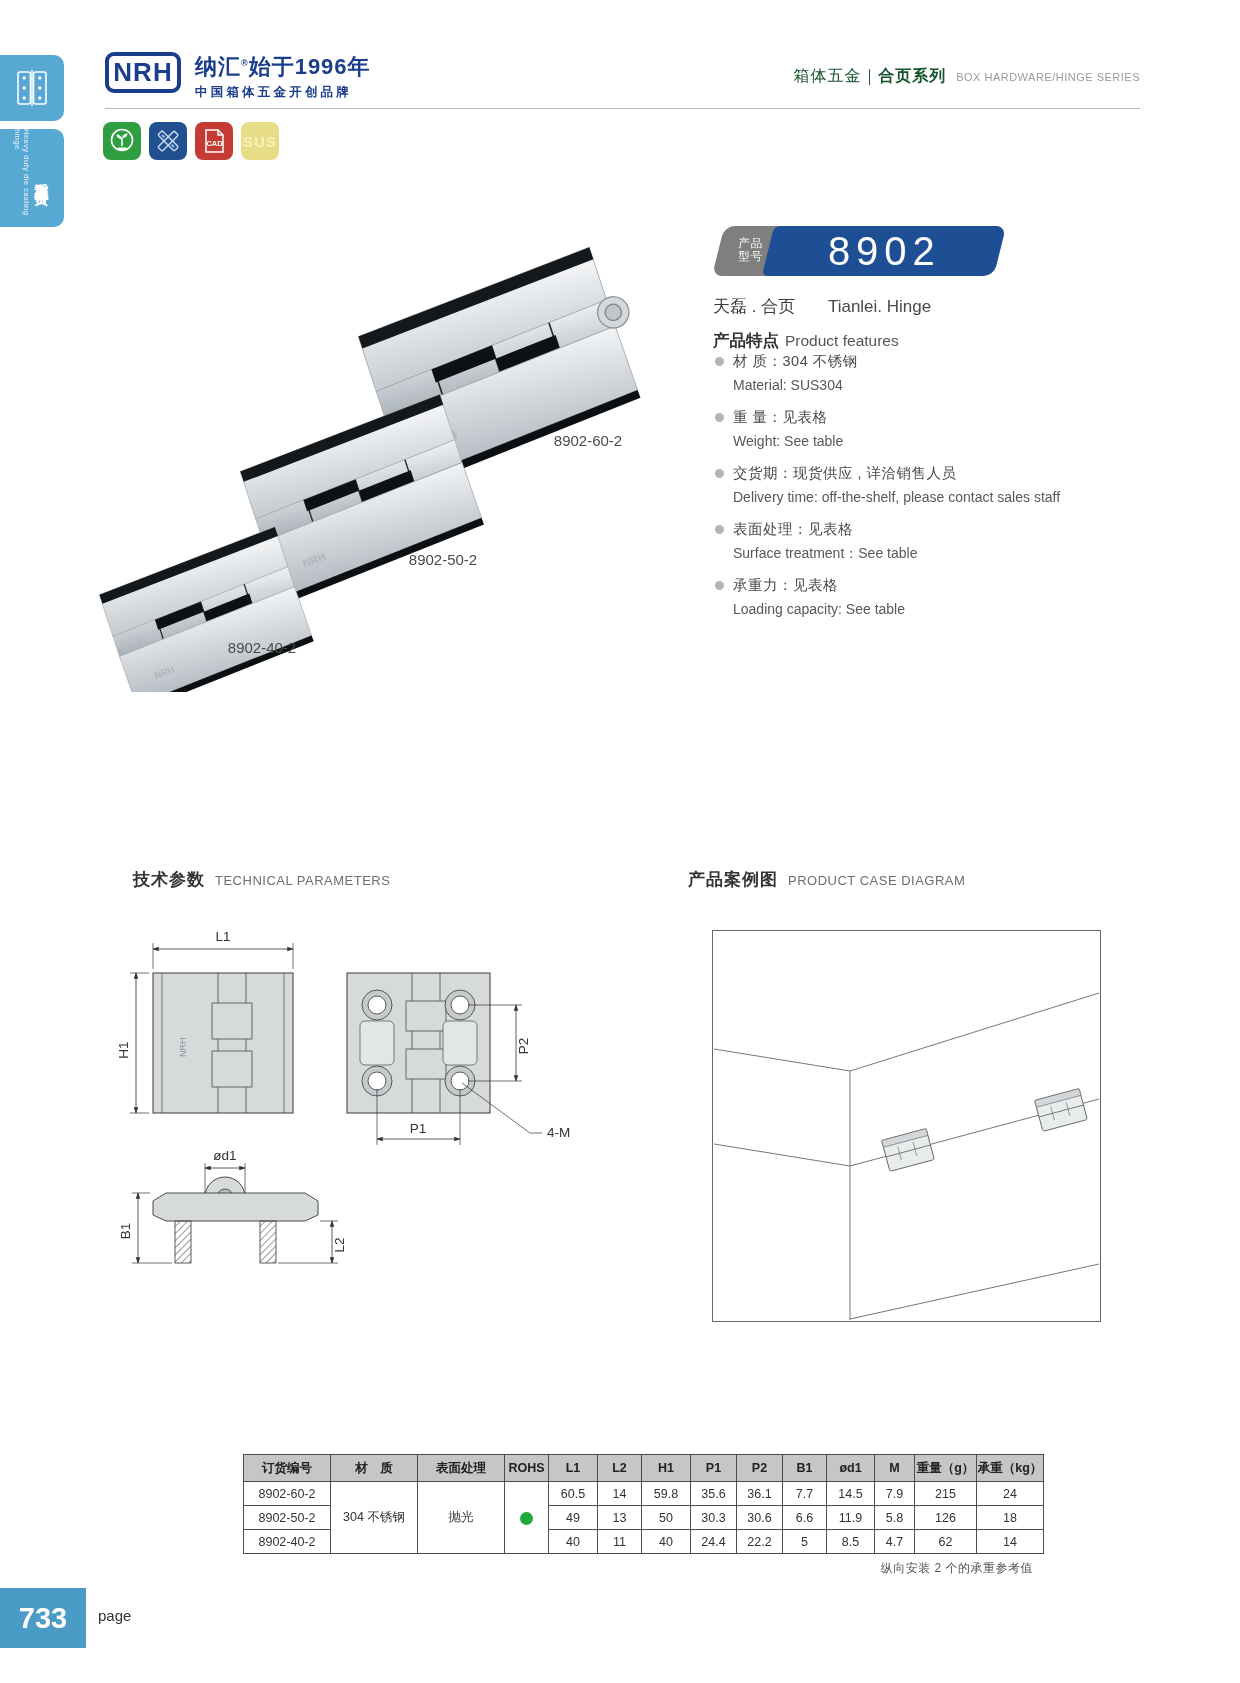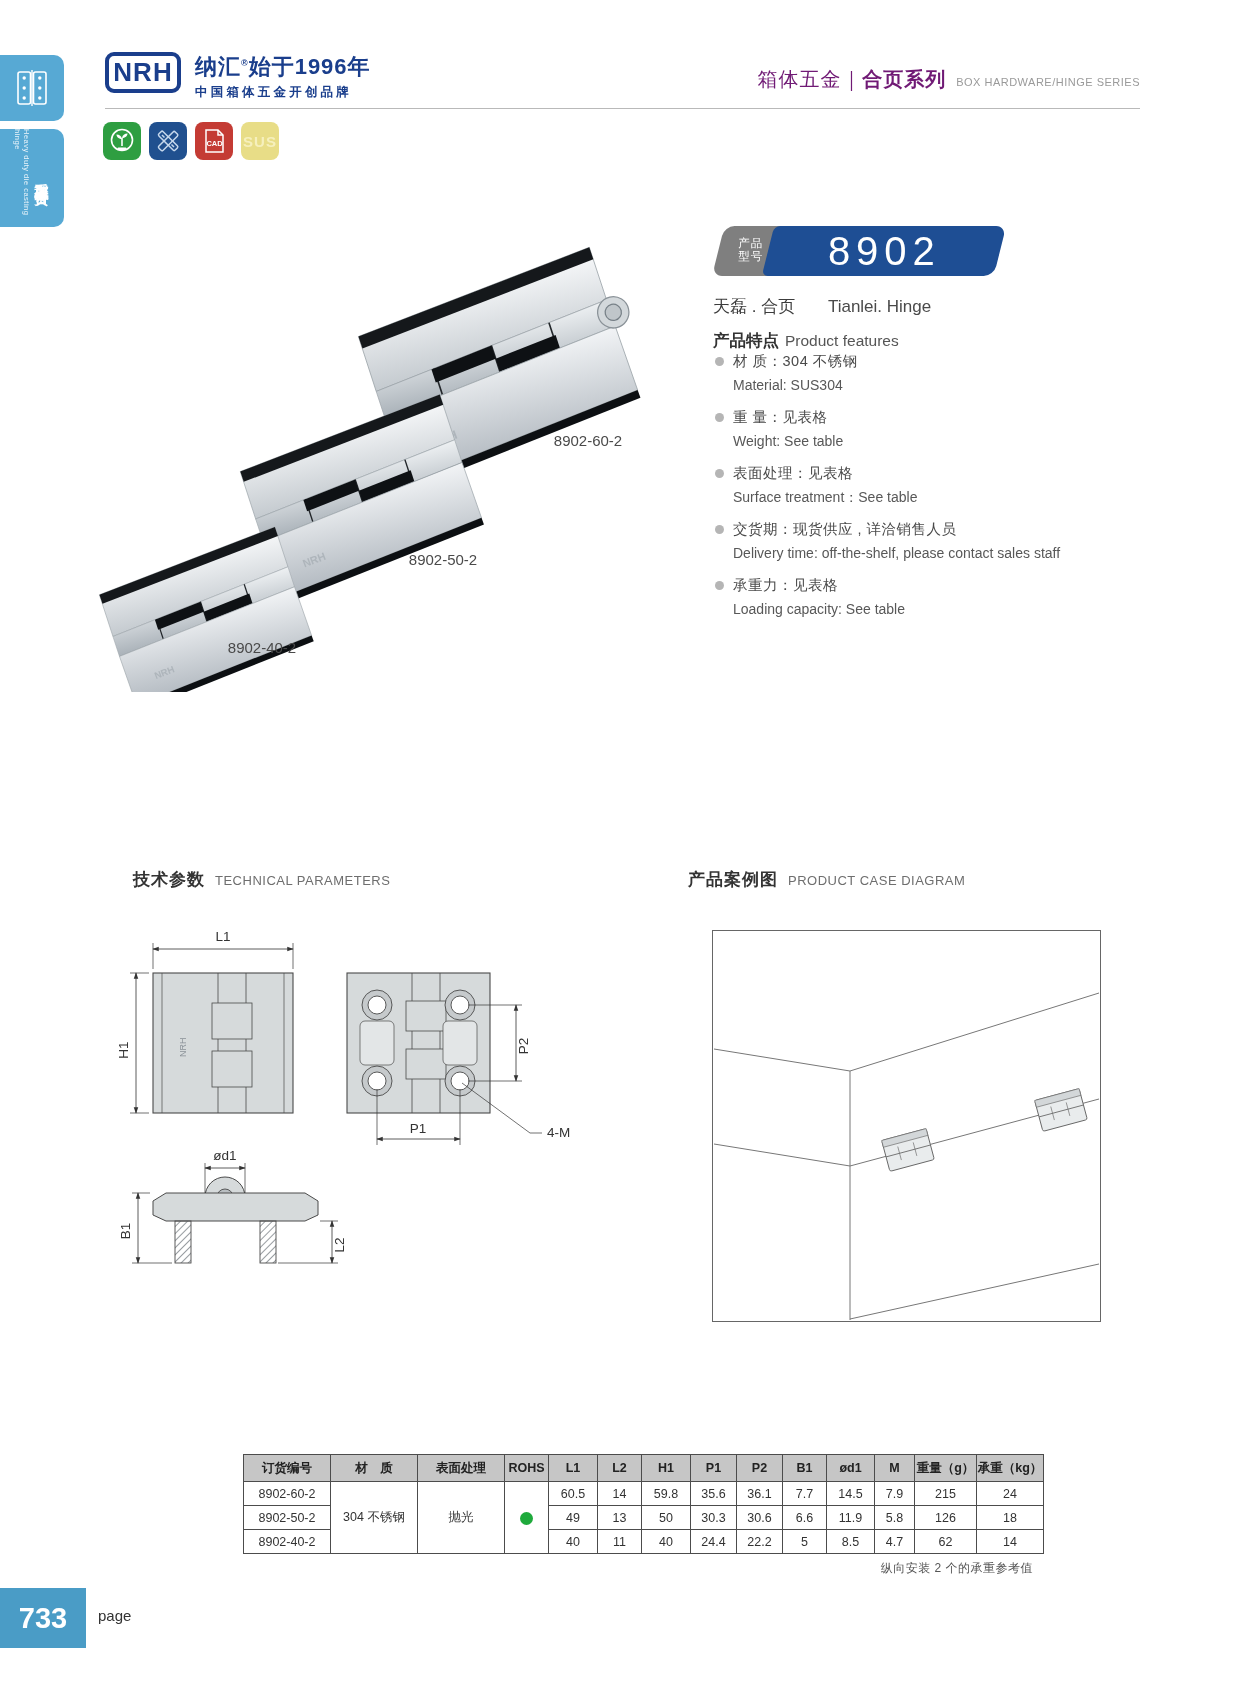--- a/index.html
+++ b/index.html
@@ -15,21 +15,21 @@
 
   
   .logo-box { position:absolute; left:105px; top:52px; width:76px; height:41px;
     border:4px solid #1a3e8c; border-radius:9px; display:flex; align-items:center; justify-content:center;
     color:#1a3e8c; font-weight:bold; font-size:26px; letter-spacing:1px; }
   .brand { position:absolute; left:195px; top:52px; color:#1a3e8c; }
   .brand .l1 { font-size:22px; font-weight:bold; letter-spacing:1px; }
   .brand .l1 sup { font-size:9px; }
   .brand .l2 { font-size:12.5px; font-weight:bold; letter-spacing:3.2px; margin-top:2px; }
   .hdr-right { position:absolute; top:66px; right:100px; display:flex; align-items:baseline; gap:10px; }
-  .hdr-right .cn { font-size:20px; color:#701a75; letter-spacing:1px; }
+  .hdr-right .cn { font-size:16px; color:#14532d; letter-spacing:1px; }
   .hdr-right .cn b { font-weight:bold; }
   .hdr-right .en { font-size:11px; color:#9a9a9a; letter-spacing:.5px; }
   .hdr-rule { position:absolute; left:105px; right:100px; top:108px; height:1px; background:#b9b9b9; }
 
   
   .badges { position:absolute; left:103px; top:122px; display:flex; gap:8px; }
   .badge { width:38px; height:38px; border-radius:8px; display:flex; align-items:center; justify-content:center;
     color:#fff; font-weight:bold; font-size:13px; }
 
   
@@ -214,27 +214,27 @@
       <div class="cn">材  质：304 不锈钢</div>
       <div class="en">Material: SUS304</div>
     </div>
     <div class="feat-item">
       <span class="dot"></span>
       <div class="cn">重  量：见表格</div>
       <div class="en">Weight: See table</div>
     </div>
     <div class="feat-item">
       <span class="dot"></span>
+      <div class="cn">交货期：现货供应 , 详洽销售人员</div>
+      <div class="en">Delivery time: off-the-shelf, please contact sales staff</div>
+    </div>
+    <div class="feat-item">
+      <span class="dot"></span>
       <div class="cn">表面处理：见表格</div>
       <div class="en">Surface treatment：See table</div>
-    </div>
-    <div class="feat-item">
-      <span class="dot"></span>
-      <div class="cn">交货期：现货供应 , 详洽销售人员</div>
-      <div class="en">Delivery time: off-the-shelf, please contact sales staff</div>
     </div>
     <div class="feat-item">
       <span class="dot"></span>
       <div class="cn">承重力：见表格</div>
       <div class="en">Loading capacity: See table</div>
     </div>
   </div>
 
   <div class="sec-head" id="sec-tech">
     <span class="cn">技术参数</span>

